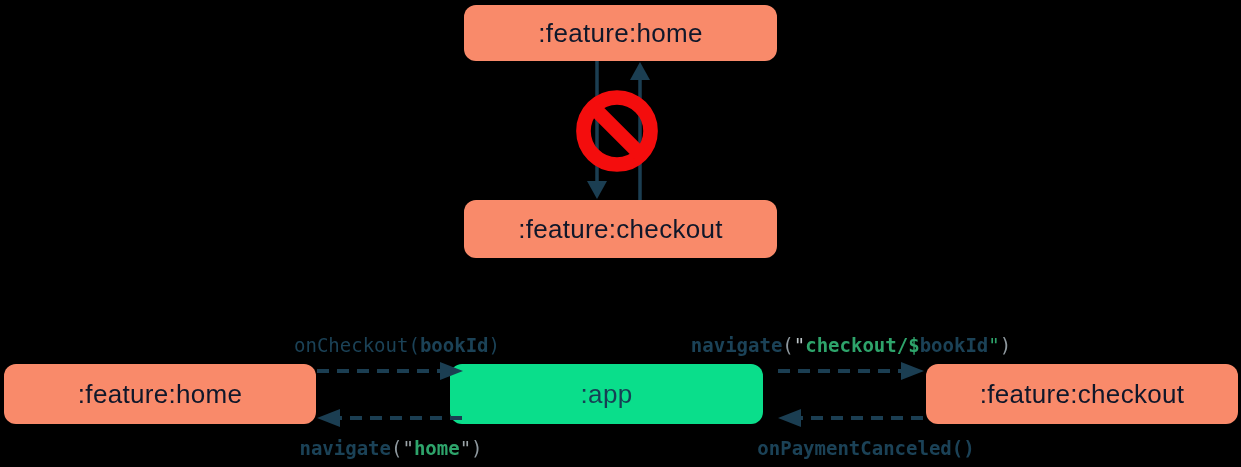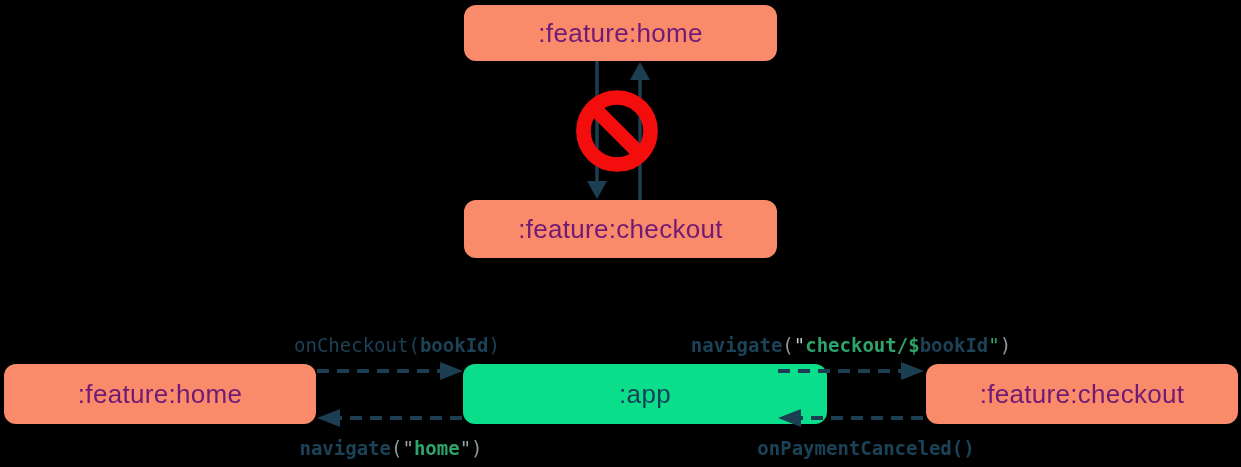--- a/index.html
+++ b/index.html
@@ -9,21 +9,21 @@
     background:#000;
     overflow:hidden;
     font-family:"Liberation Sans",sans-serif;
   }
   .module-box{
     position:absolute;
     border-radius:12px;
     display:flex;align-items:center;justify-content:center;
     font-size:26px;font-weight:500;letter-spacing:.3px;
   }
-  .salmon-text{color:#701a75;}
+  .salmon-text{color:#0f172a;}
   .navy-text{color:#173F54;}
   .code-label{
     position:absolute;
     transform:translateX(-50%);
     font-family:"DejaVu Sans Mono","Liberation Mono",monospace;
     font-size:19px;line-height:24px;white-space:pre;
   }
   svg{position:absolute;top:0;left:0;pointer-events:none;}
   #arrow-layer{z-index:2;}
   #no-entry{z-index:3;}
@@ -40,21 +40,21 @@
   </div>
 
   <div class="module-box salmon-text" style="left: 464px; top: 200px; width: 313px; height: 58px; background: rgb(249, 138, 106);">
     <span>:feature:checkout</span>
   </div>
 
   <div class="module-box salmon-text" style="left: 4px; top: 364px; width: 312px; height: 60px; background: rgb(249, 138, 106);">
     <span>:feature:home</span>
   </div>
 
-  <div class="module-box navy-text" style="left: 463px; top: 364px; width: 364px; height: 60px; background: rgb(10, 222, 139);">
+  <div class="module-box navy-text" style="left: 450px; top: 364px; width: 313px; height: 60px; background: rgb(10, 222, 139);">
     <span>:app</span>
   </div>
 
   <div class="module-box salmon-text" style="left: 926px; top: 364px; width: 312px; height: 60px; background: rgb(249, 138, 106);">
     <span>:feature:checkout</span>
   </div>
 
   <svg id="arrow-layer" width="1241" height="467" viewBox="0 0 1241 467">
 
     <line x1="597" y1="61" x2="597" y2="184" stroke-width="3.5" stroke="#1B3E52"></line>

